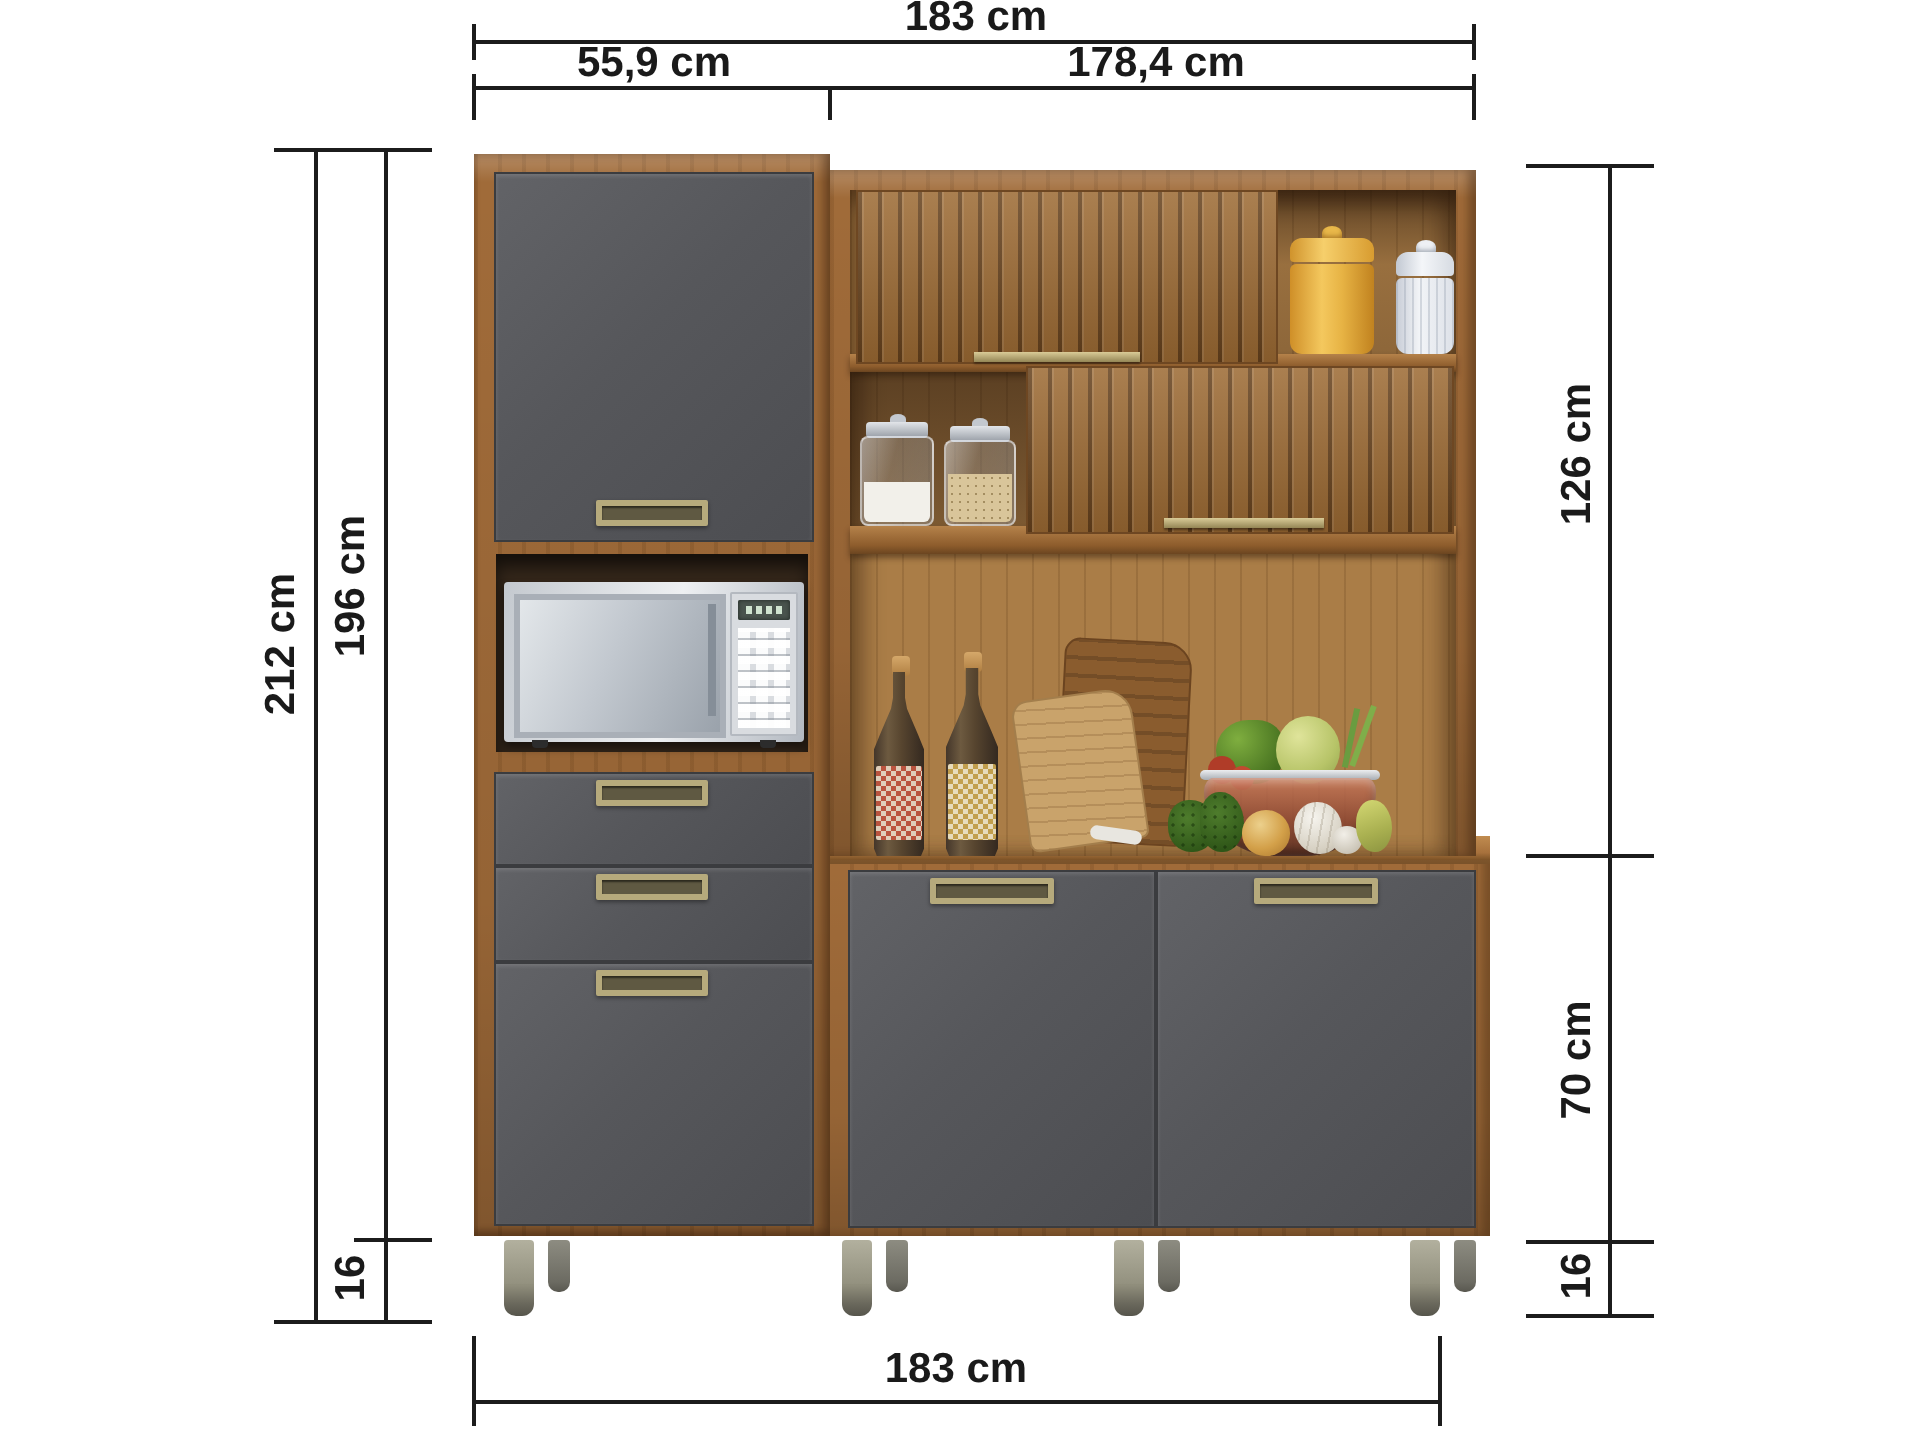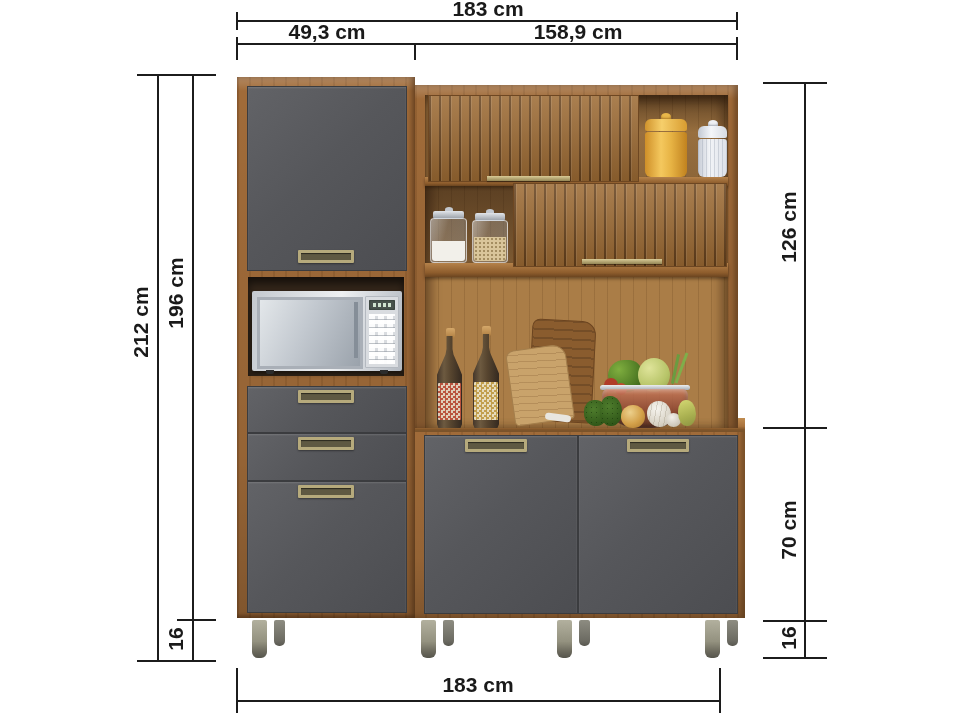--- a/index.html
+++ b/index.html
@@ -93,22 +93,22 @@
   <div class="dline" style="left:763px;top:82px;width:64px;height:2px;"></div>
   <div class="dline" style="left:763px;top:427px;width:64px;height:2px;"></div>
   <div class="dline" style="left:763px;top:620px;width:64px;height:2px;"></div>
   <div class="dline" style="left:763px;top:657px;width:64px;height:2px;"></div>
 
   <div class="dline" style="left:237px;top:700px;width:484px;height:2px;"></div>
   <div class="dline" style="left:236px;top:668px;width:2px;height:45px;"></div>
   <div class="dline" style="left:719px;top:668px;width:2px;height:45px;"></div>
 
   <div class="dlabel" style="left:388px;top:-2px;width:200px;">183 cm</div>
-  <div class="dlabel" style="left:247px;top:21px;width:160px;">49,3 cm</div>
-  <div class="dlabel" style="left:498px;top:21px;width:160px;">158,9 cm</div>
+  <div class="dlabel" style="left:247px;top:21px;width:160px;">55,9 cm</div>
+  <div class="dlabel" style="left:498px;top:21px;width:160px;">178,4 cm</div>
   <div class="dlabel vlabel" style="left:96px;top:311px;width:90px;">212 cm</div>
   <div class="dlabel vlabel" style="left:131px;top:282px;width:90px;">196 cm</div>
   <div class="dlabel vlabel" style="left:161px;top:628px;width:30px;">16</div>
   <div class="dlabel vlabel" style="left:744px;top:216px;width:90px;">126 cm</div>
   <div class="dlabel vlabel" style="left:744px;top:519px;width:90px;">70 cm</div>
   <div class="dlabel vlabel" style="left:774px;top:627px;width:30px;">16</div>
   <div class="dlabel" style="left:378px;top:674px;width:200px;">183 cm</div>
 
   <div class="wood" style="position:absolute;left:413px;top:418px;width:332px;height:200px;box-shadow:inset -4px 0 5px rgba(50,28,10,.35);">
     <div style="position:absolute;left:0;top:0;right:0;height:12px;background:linear-gradient(180deg,#c08c50,#a7713c 70%,#7c5226);border-bottom:2px solid rgba(70,40,15,.55);"></div>

